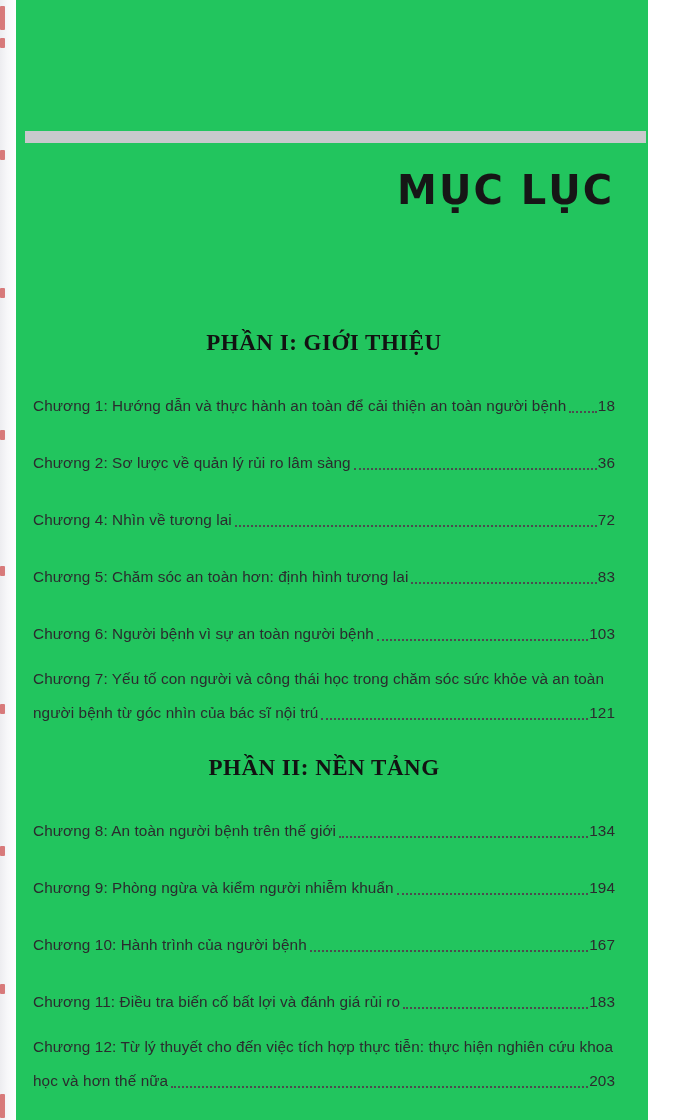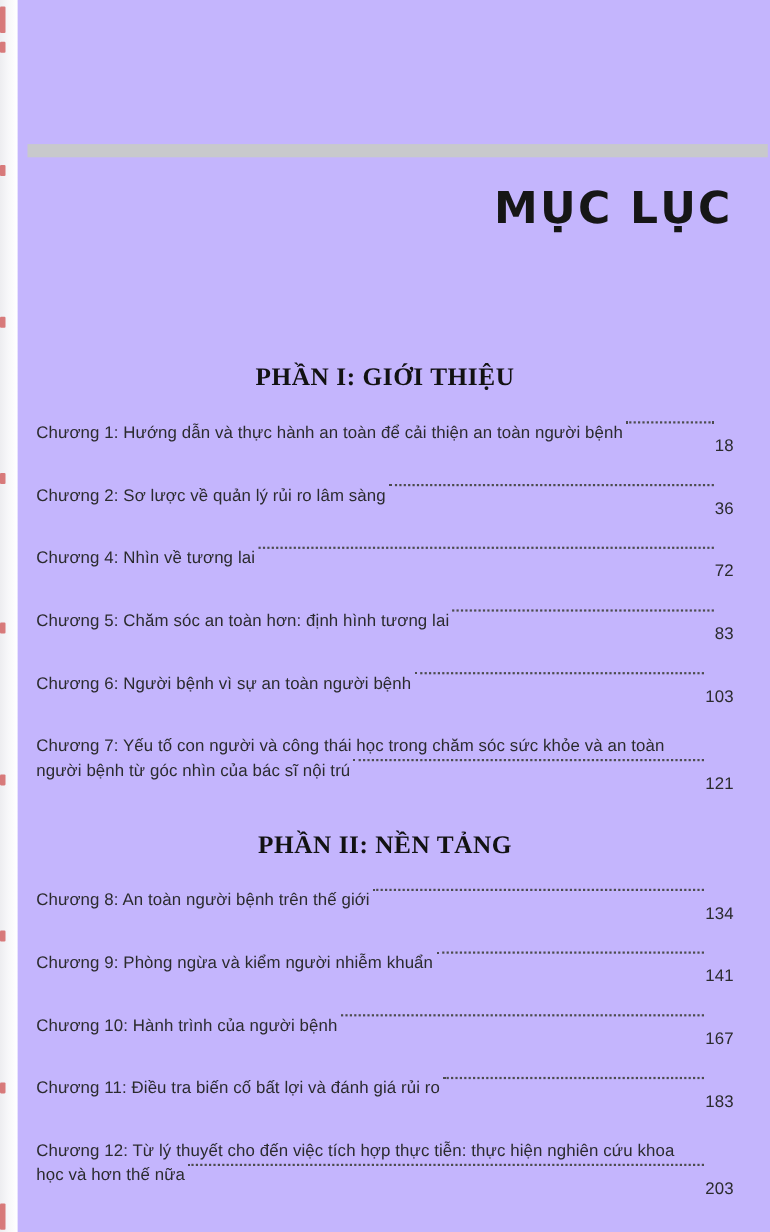--- a/index.html
+++ b/index.html
@@ -1,23 +1,23 @@
 <!DOCTYPE html>
 <html><head>
 <meta charset="utf-8">
 <style>
   * { margin: 0; padding: 0; box-sizing: border-box; }
   html, body { width: 700px; height: 1120px; background: #ffffff; }
   body { font-family: "Liberation Sans", "DejaVu Sans", sans-serif; color: #2b2b2e; }
 
   .page {
     position: relative;
-    width: 700px;
+    width: 648px;
     height: 1120px;
-    background: #c4b5fd;
+    background: #22c55e;
     overflow: hidden;
   }
 
   
   .edge-shadow {
     position: absolute;
     left: 0; top: 0; bottom: 0;
     width: 16px;
     background: linear-gradient(to right, #ededf0 0%, #f7f7f9 45%, #ffffff 100%);
   }
@@ -74,21 +74,21 @@
 
   .entry {
     font-size: 15.3px;
     line-height: 22px;
     letter-spacing: 0.1px;
     color: #2b2b2e;
     margin-bottom: 23px;
   }
   .entry-line {
     display: flex;
-    align-items: flex-start;
+    align-items: flex-end;
     width: 100%;
   }
   .entry-label { white-space: nowrap; }
   .entry-label-wrap { display: block; margin-top: 17px; }
   .dots {
     flex: 1 1 auto;
     min-width: 12px;
     border-bottom: 2px dotted #4c4c4e;
     margin: 0 1px 4px 3px;
     height: 1px;
@@ -175,21 +175,21 @@
           <div class="entry-line">
             <span class="entry-label">Chương 8: An toàn người bệnh trên thế giới</span>
             <span class="dots"></span>
             <span class="entry-page">134</span>
           </div>
         </div>
         <div class="entry">
           <div class="entry-line">
             <span class="entry-label">Chương 9: Phòng ngừa và kiểm người nhiễm khuẩn</span>
             <span class="dots"></span>
-            <span class="entry-page">141</span>
+            <span class="entry-page">194</span>
           </div>
         </div>
         <div class="entry">
           <div class="entry-line">
             <span class="entry-label">Chương 10: Hành trình của người bệnh</span>
             <span class="dots"></span>
             <span class="entry-page">167</span>
           </div>
         </div>
         <div class="entry">

